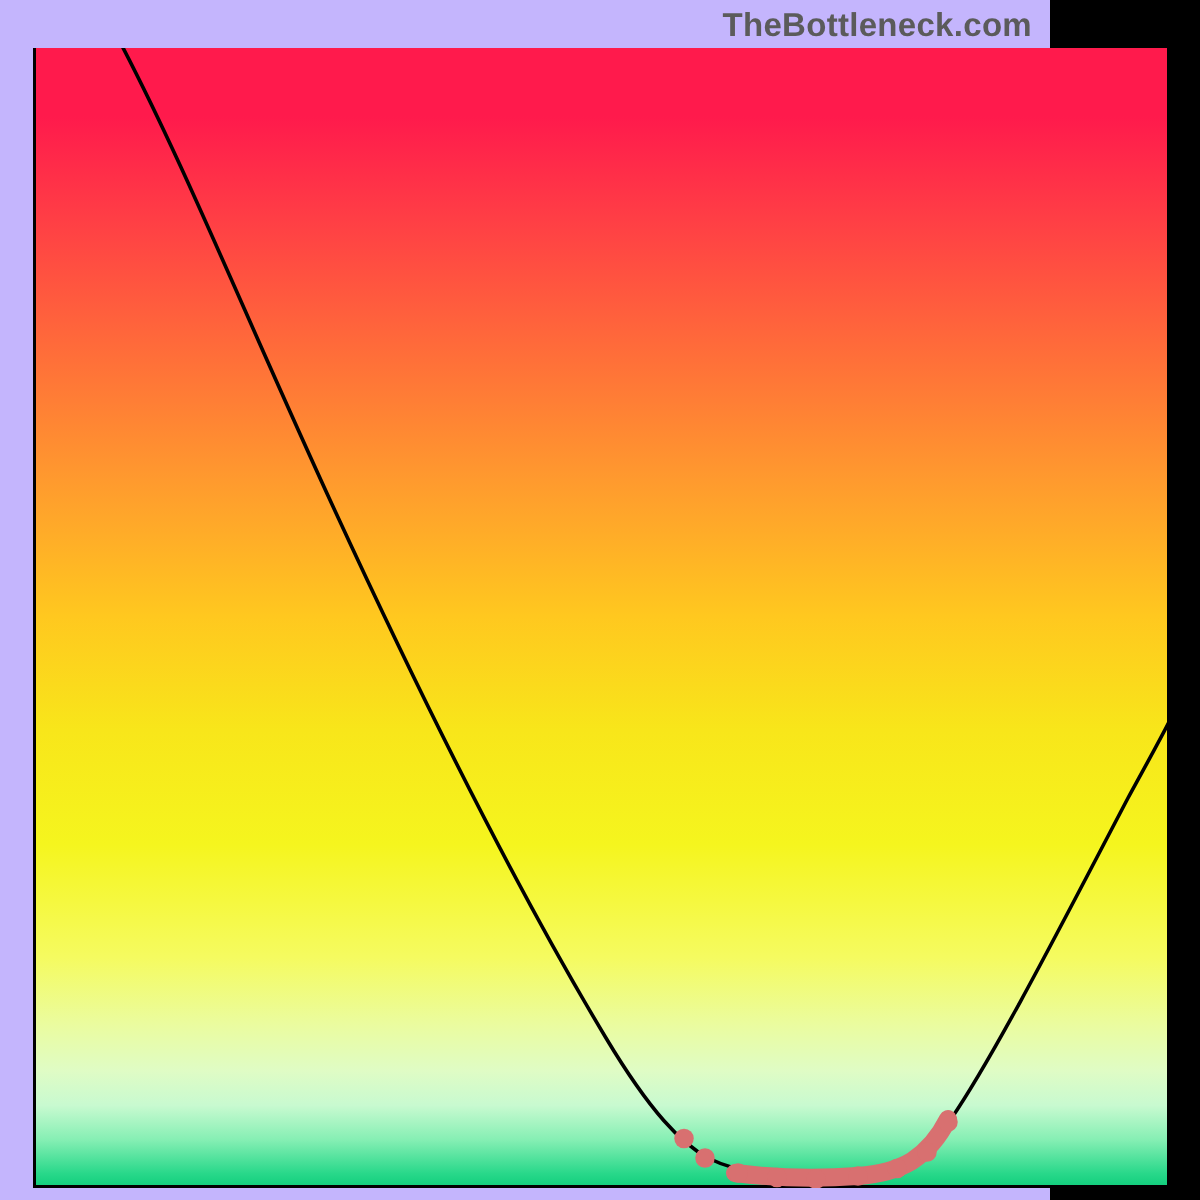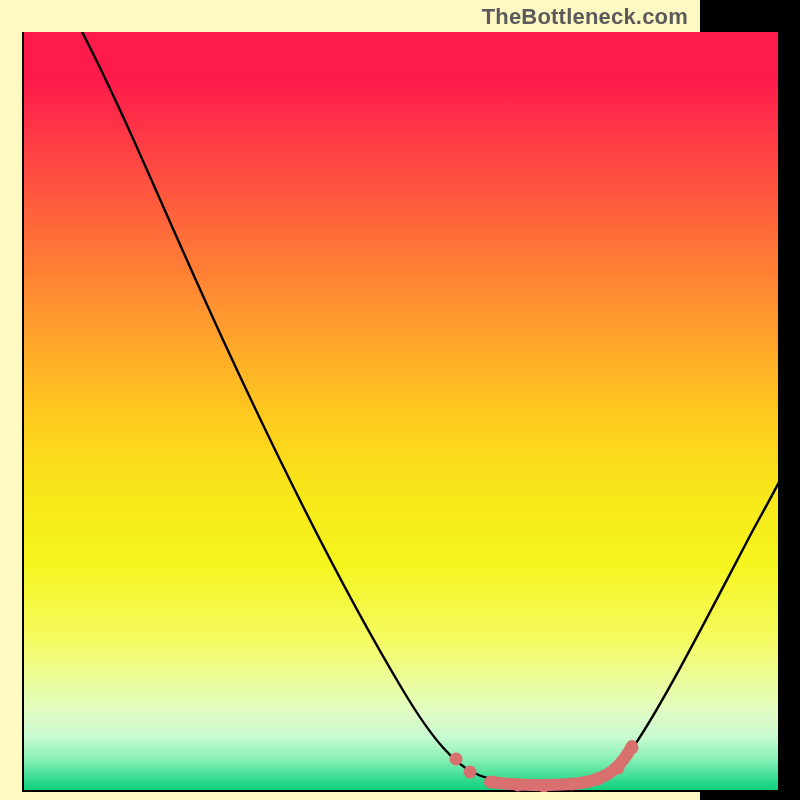--- a/index.html
+++ b/index.html
@@ -1,21 +1,21 @@
 <!DOCTYPE html>
 <html><head>
 <meta charset="utf-8">
 <style>
   * { margin: 0; padding: 0; box-sizing: border-box; }
   html, body { width: 800px; height: 800px; background: #000; overflow: hidden; }
   .container {
     position: relative;
     width: 700px;
     height: 800px;
-    background: #fef9c3;
+    background: #c4b5fd;
   }
   .watermark {
     position: absolute;
     top: 4px;
     right: 12px;
     font-family: Arial, Helvetica, sans-serif;
     font-size: 22px;
     font-weight: 600;
     color: #5b5b5b;
     letter-spacing: 0.2px;

